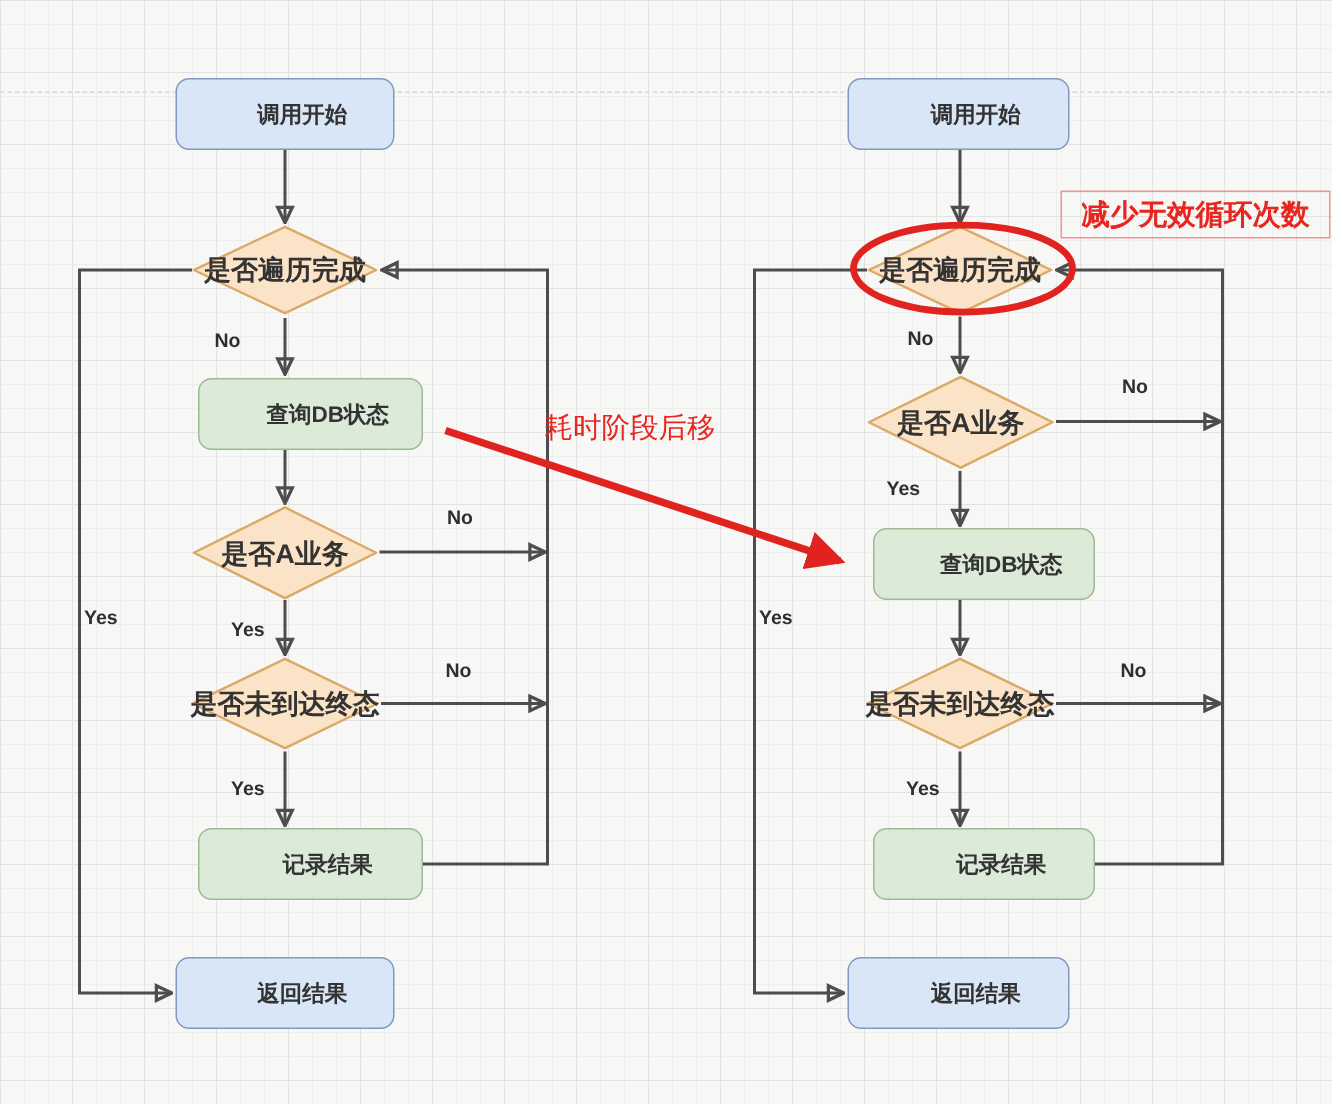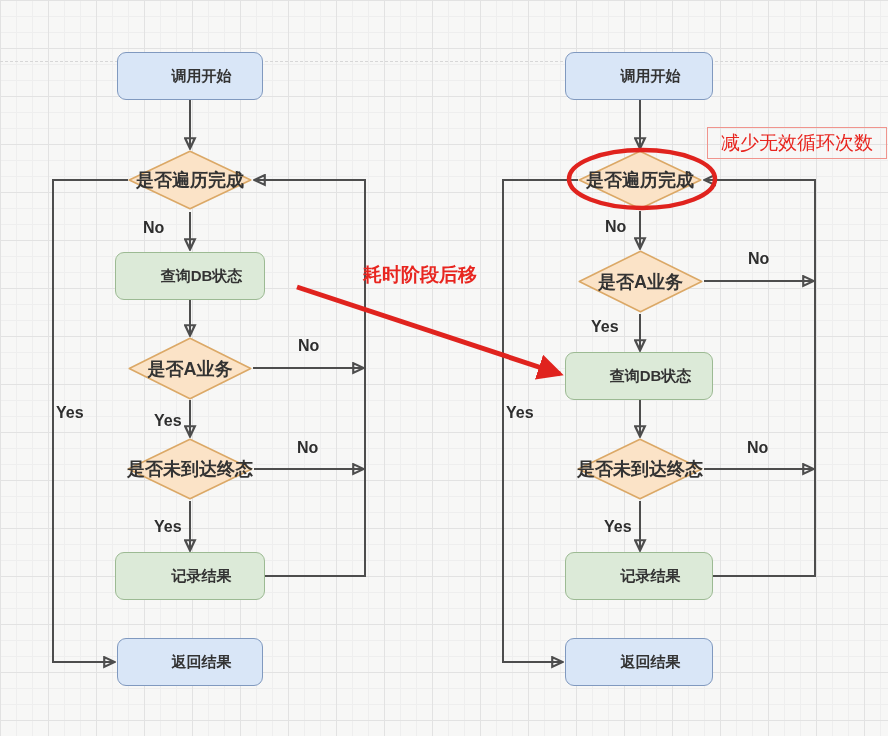--- a/index.html
+++ b/index.html
@@ -20,29 +20,29 @@
     position:absolute;left:0;top:61px;width:100%;height:0;
     border-top:1px dashed #d7d7d7;
   }
   svg.layer{position:absolute;left:0;top:0;width:888px;height:736px;}
   #edges{z-index:1;}
   #overlay{z-index:3;pointer-events:none;}
   #edges path{fill:none;stroke:#4d4d4d;stroke-width:2;stroke-linejoin:miter;}
   .node{position:absolute;z-index:2;display:flex;align-items:center;justify-content:center;}
   .box{border:1.6px solid;border-radius:9px;box-sizing:border-box;padding-left:23px;}
   .blue{background:#d9e6f7;border-color:#8099bf;}
-  .green{background:#dcead8;border-color:#9cba93;}
+  .green{background:#dcead8;border-color:#9cba93;margin-left:17px;}
   .diamond{background:transparent;}
   .diamond svg{position:absolute;left:0;top:0;width:100%;height:100%;overflow:visible;}
   .diamond polygon{fill:#fbe3c7;stroke:#dba866;stroke-width:1.6;stroke-linejoin:round;vector-effect:non-scaling-stroke;}
   .ntext{position:relative;font-size:15px;font-weight:600;color:#333;white-space:nowrap;z-index:2;}
   .diamond .ntext{font-size:18px;}
-  .elabel{position:absolute;z-index:2;font-size:16px;font-weight:600;color:#2e2e2e;white-space:nowrap;}
-  .note-text{position:absolute;z-index:4;color:#e8251f;font-weight:bold;font-size:19px;white-space:nowrap;}
-  .note-box{position:absolute;z-index:4;border:1px solid #f0948d;color:#e8251f;font-weight:normal;font-size:19px;
+  .elabel{position:absolute;z-index:2;font-size:13px;font-weight:600;color:#2e2e2e;white-space:nowrap;}
+  .note-text{position:absolute;z-index:4;color:#e8251f;font-weight:normal;font-size:19px;white-space:nowrap;margin-top:10px;}
+  .note-box{position:absolute;z-index:4;border:1px solid #f0948d;color:#e8251f;font-weight:bold;font-size:19px;
     display:flex;align-items:center;justify-content:center;white-space:nowrap;box-sizing:border-box;}
 </style>
 </head>
 <body>
 
 <div id="canvas">
 
   <div class="page-line"></div>
 
   <svg id="edges" class="layer">

